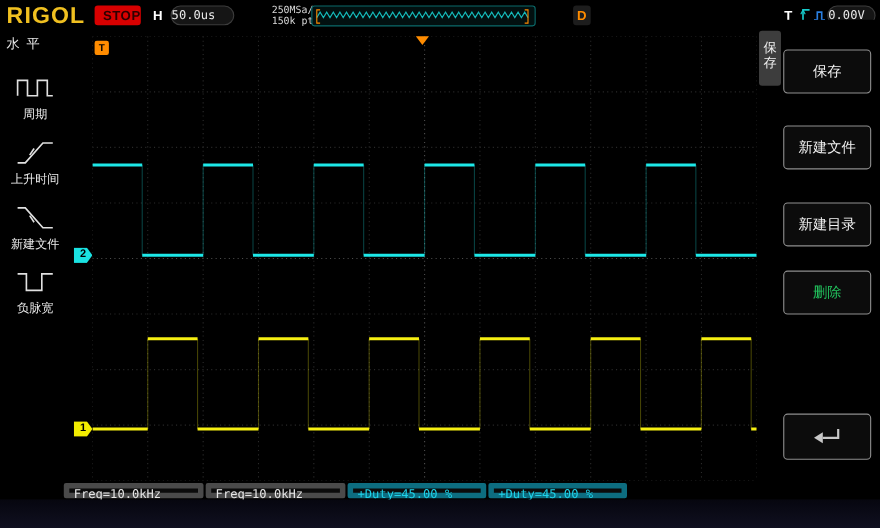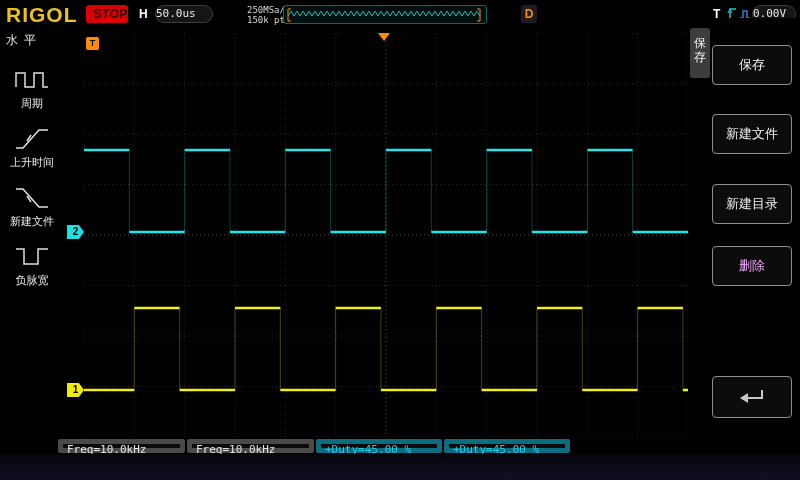--- a/index.html
+++ b/index.html
@@ -50,21 +50,21 @@
   .meas{position:absolute;top:439px;height:14px;background:#0b0b0b;border:5px solid #fca5a5;border-radius:2px;
         font-size:11px;line-height:12px;padding-left:4px;font-family:"DejaVu Sans Mono",monospace;white-space:nowrap}
 
   
   #right-menu{position:absolute;left:688px;top:18px;width:112px;height:424px;background:#000}
   .rm-tab{position:absolute;left:2px;top:10px;width:20px;height:50px;background:#3d3d3d;border-radius:3px;
           color:#f0f0f0;font-size:12px;line-height:14px;text-align:center;padding-top:8px;
           word-break:break-all;overflow:hidden}
   .rm-btn{position:absolute;left:24px;width:80px;height:40px;background:#0c0c0c;border:1px solid #8f8f8f;
           border-radius:4px;color:#f2f2f2;font-size:13px;display:flex;align-items:center;justify-content:center;cursor:pointer}
-  .rm-btn.disabled{color:#f0abfc}
+  .rm-btn.disabled{color:#22c55e}
   .rm-btn-return{position:absolute;left:24px;top:358px;width:80px;height:42px;background:#0c0c0c;
           border:1px solid #8f8f8f;border-radius:4px;display:flex;align-items:center;justify-content:center;cursor:pointer}
 
   
   #ch-bar{position:absolute;left:0;top:454px;width:800px;height:26px;
           background:linear-gradient(180deg,#06060f,#101020)}
 </style>
 </head>
 <body>
 

